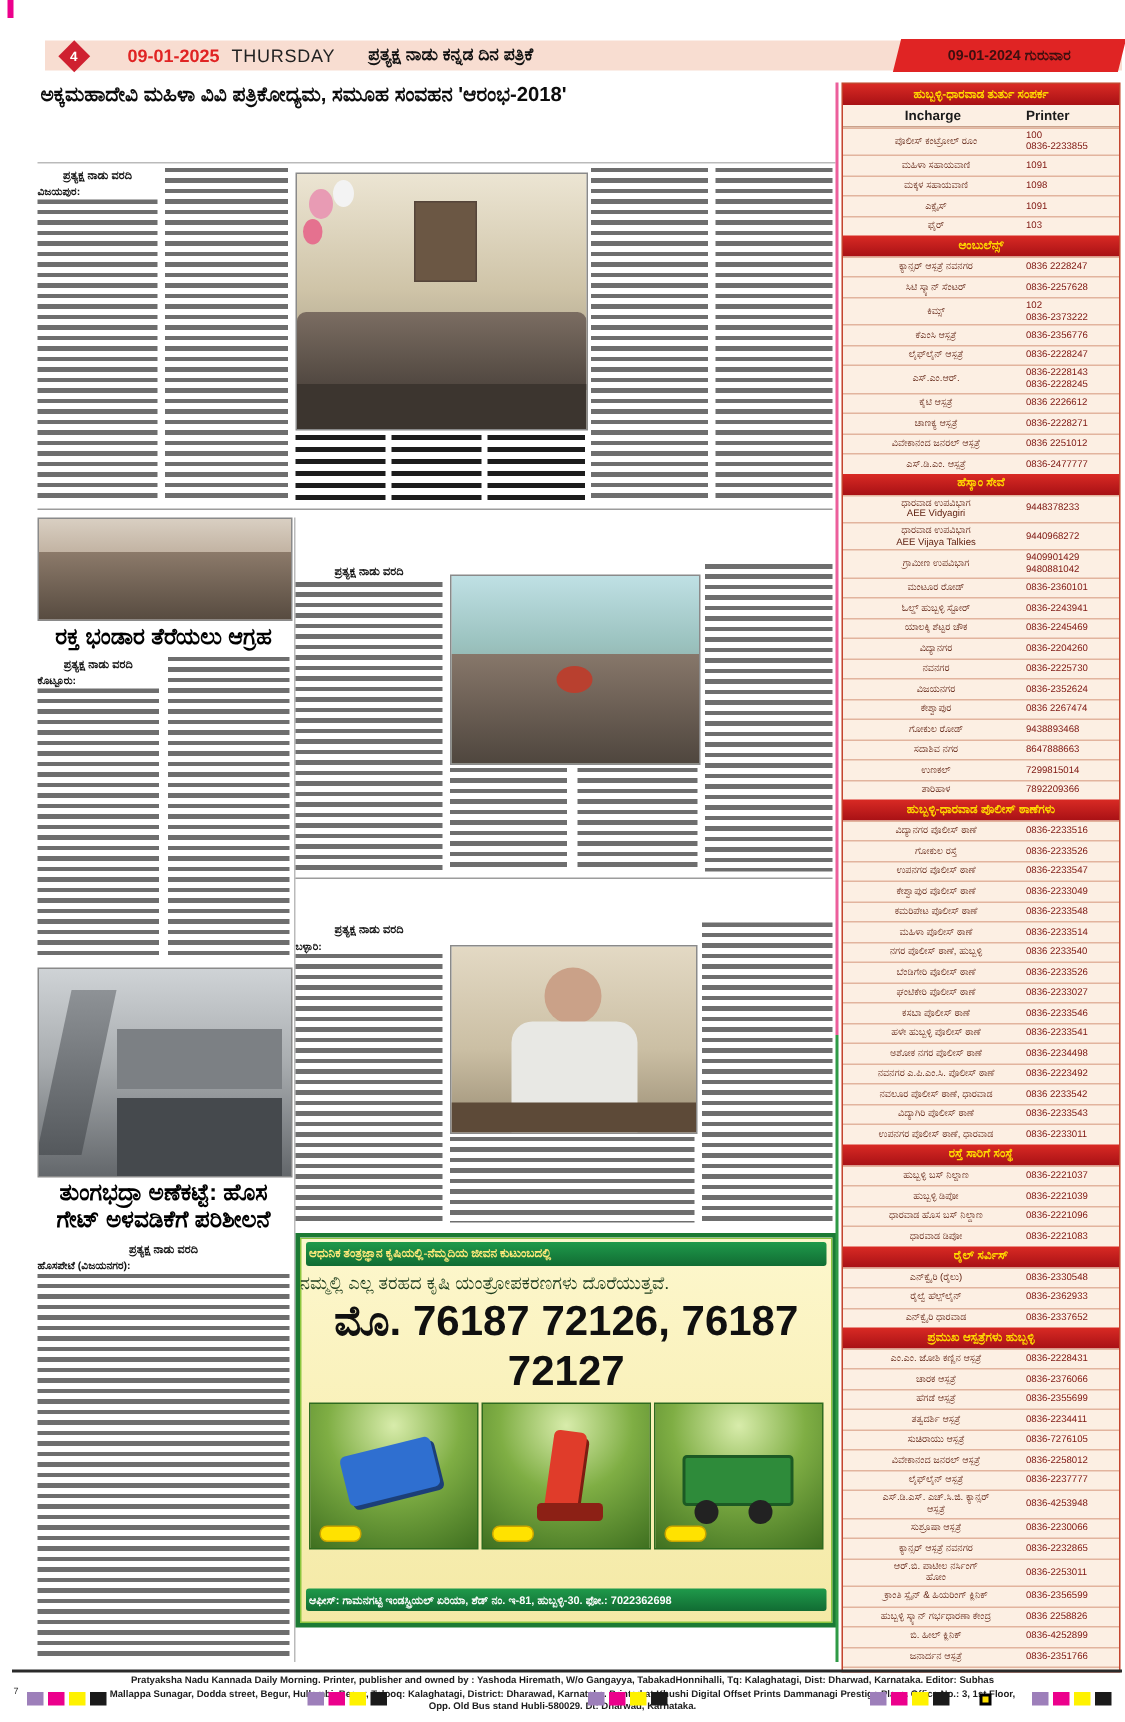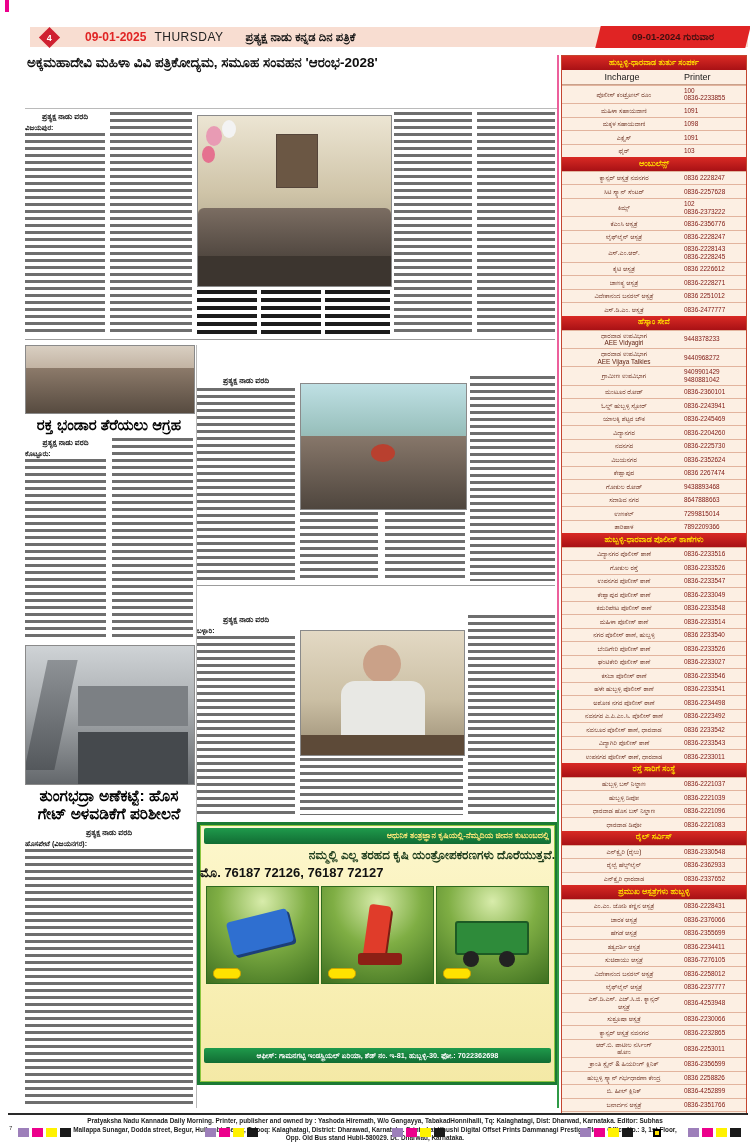--- a/index.html
+++ b/index.html
@@ -39,41 +39,41 @@
 
   
   .blob{position:absolute;border-radius:50%;}
   .band{position:absolute;}
 
   
   .ad{position:absolute;left:197px;top:822px;width:361px;height:263px;border:3px solid #1b7a34;
       box-shadow:inset 0 0 0 1px #8cc63f;background:linear-gradient(180deg,#fdf7cd 0%,#f8efb4 60%,#f4e9a6 100%);
       box-sizing:border-box;}
   .ad-strip{background:linear-gradient(180deg,#1f9a4b,#116c33);color:#ffe97a;font-size:8px;font-weight:bold;
-            text-align:right;padding:3px 2px;margin:3px 4px 0 4px;border-radius:2px;}
+            text-align:left;padding:3px 2px;margin:3px 4px 0 4px;border-radius:2px;font-family:Liberation Serif, serif;}
   .ad-ribbon{width:210px;margin:4px auto 0 auto;background:#e6007e;color:#ffe97a;font-size:9px;font-weight:bold;
              text-align:center;padding:4px 0;
              clip-path:polygon(0 50%,14px 0,calc(100% - 14px) 0,100% 50%,calc(100% - 14px) 100%,14px 100%);}
   .ad-title{font-size:29px;font-weight:bold;color:#e32119;text-align:center;margin-top:4px;letter-spacing:1px;}
-  .ad-body{font-size:12px;font-weight:bold;color:#1a3a1a;text-align:right;margin-top:4px;}
-  .ad-phone{font-size:13px;font-weight:bold;color:#101010;text-align:left;margin-top:3px;}
+  .ad-body{font-size:12px;font-weight:normal;color:#1a3a1a;text-align:left;margin-top:4px;}
+  .ad-phone{font-size:28px;font-weight:bold;color:#101010;text-align:center;margin-top:3px;}
   .ad-photos{display:flex;justify-content:space-between;padding:5px 6px 0 6px;}
   .ad-photo{position:relative;width:111px;height:96px;border:1px solid #2e6b1e;
             background:radial-gradient(circle at 50% 15%,#d8ecab 0%,#7fae44 45%,#3f7020 100%);overflow:hidden;}
   .pill{position:absolute;left:6px;bottom:4px;width:26px;height:9px;background:#ffe200;border-radius:5px;border:1px solid #c9a400;}
   .machine{position:absolute;}
-  .ad-addr{position:absolute;left:4px;right:4px;bottom:19px;background:linear-gradient(180deg,#1f9a4b,#116c33);
-           color:#fdfdfd;font-size:7.3px;font-weight:bold;text-align:center;padding:3px 2px;border-radius:2px;}
+  .ad-addr{position:absolute;left:4px;right:4px;bottom:8px;background:linear-gradient(180deg,#1f9a4b,#116c33);
+           color:#fdfdfd;font-size:7.3px;font-weight:bold;padding:3px 2px;border-radius:2px;}
 
   
   .dir{position:absolute;left:561px;top:55px;width:186px;height:1060px;border:1.5px solid #c4452f;
        background:#fcefe3;overflow:hidden;box-sizing:border-box;}
   .dir-band{background:linear-gradient(180deg,#d92a24,#a81115);color:#ffd900;font-weight:bold;font-size:8px;
             text-align:center;padding:2.5px 1px;line-height:1.1;}
-  .dir-cols{display:flex;font-size:9px;font-weight:normal;color:#1a1a1a;border-bottom:1px solid #caa18b;}
+  .dir-cols{display:flex;font-size:9px;font-weight:bold;color:#1a1a1a;border-bottom:1px solid #caa18b;}
   .dir-cols .c1{flex:1;text-align:center;padding:2px 0;}
   .dir-cols .c2{width:62px;text-align:left;padding:2px 0 2px 2px;}
   .dir-row{display:flex;align-items:center;border-top:1px solid #e2b49e;min-height:10.5px;padding:1px 2px;}
   .dir-name{flex:1;font-size:6.4px;color:#5d1d0d;text-align:center;line-height:1.2;white-space:pre-line;}
   .dir-contact{width:60px;font-size:6.4px;color:#7d150f;text-align:left;line-height:1.2;white-space:pre-line;}
 
   
   .footer-rule{position:absolute;left:8px;top:1113px;width:740px;height:1.5px;background:#2a2a2a;}
   .footer-text{position:absolute;left:25px;top:1117px;width:700px;text-align:center;
                font-size:6.4px;line-height:1.35;color:#1d1d1d;font-weight:bold;}
@@ -95,21 +95,21 @@
       <span>4</span>
     </div>
     <div class="hdate">09-01-2025</div>
     <div class="hday">THURSDAY</div>
     <div class="htag">ಪ್ರತ್ಯಕ್ಷ ನಾಡು ಕನ್ನಡ ದಿನ ಪತ್ರಿಕೆ</div>
     <div class="hdatebox">
       <span>09-01-2024 ಗುರುವಾರ</span>
     </div>
   </div>
 
-  <div class="abs kicker" style="left:27px;top:55px;width:530px;">ಅಕ್ಕಮಹಾದೇವಿ ಮಹಿಳಾ ವಿವಿ ಪತ್ರಿಕೋದ್ಯಮ, ಸಮೂಹ ಸಂವಹನ 'ಆರಂಭ-2028'</div>
+  <div class="abs kicker" style="left:27px;top:55px;width:530px;">ಅಕ್ಕಮಹಾದೇವಿ ಮಹಿಳಾ ವಿವಿ ಪತ್ರಿಕೋದ್ಯಮ, ಸಮೂಹ ಸಂವಹನ 'ಆರಂಭ-2018'</div>
   <div class="hrule" style="left:25px;top:108px;width:532px;height:1px;opacity:.35;"></div>
 
   <div class="photo" style="left:197px;top:115px;width:193px;height:170px;background:linear-gradient(180deg,#ece5d3 0%,#cfc4a8 45%,#8f8772 100%);">
     <div class="blob" style="left:8px;top:10px;width:16px;height:20px;background:#e89bb4;"></div>
     <div class="blob" style="left:24px;top:4px;width:14px;height:18px;background:#f3f3f3;"></div>
     <div class="blob" style="left:4px;top:30px;width:13px;height:17px;background:#e5718f;"></div>
     <div class="band" style="left:78px;top:18px;width:40px;height:52px;background:#6b5744;border:1px solid #55453a;"></div>
     <div class="band" style="left:0;top:92px;width:193px;height:52px;background:linear-gradient(180deg,#7b6d62,#4e453e);border-radius:6px 6px 0 0;"></div>
     <div class="band" style="left:0;top:140px;width:193px;height:30px;background:#3c352f;"></div>
   </div>

